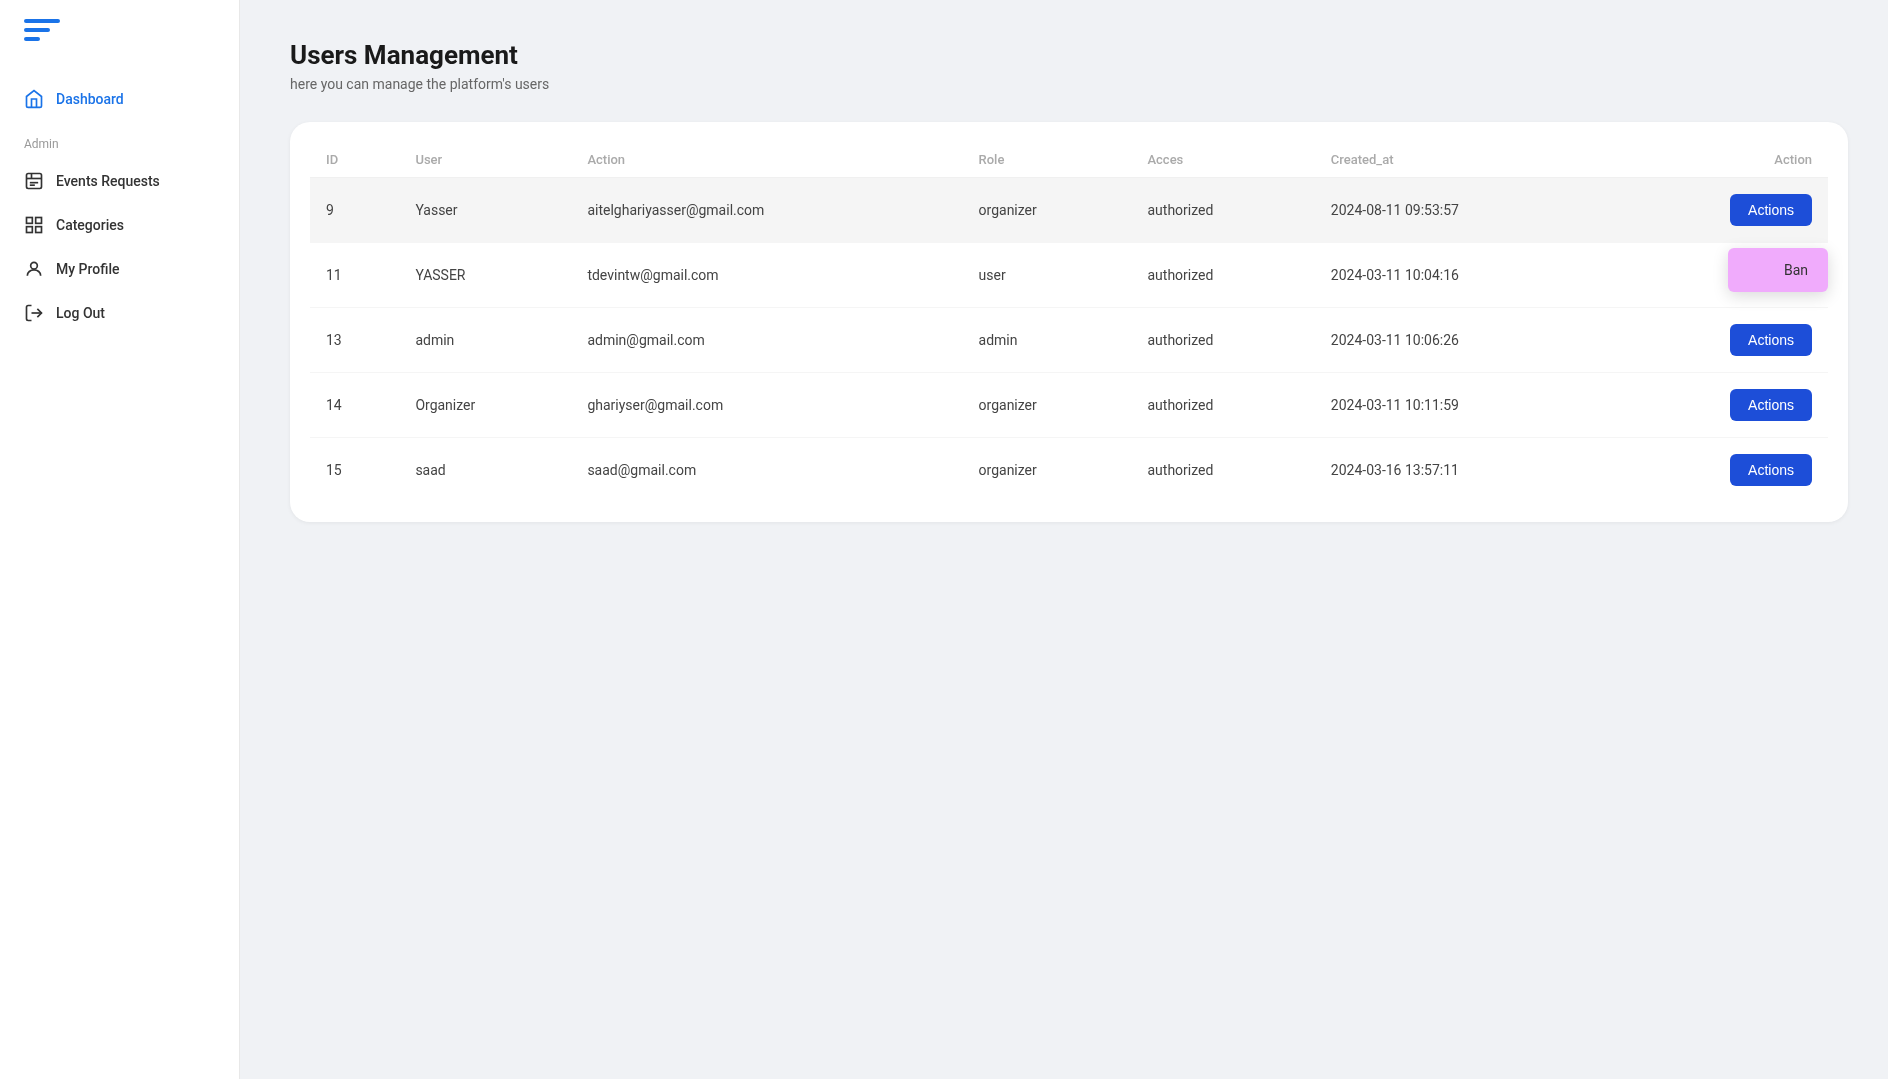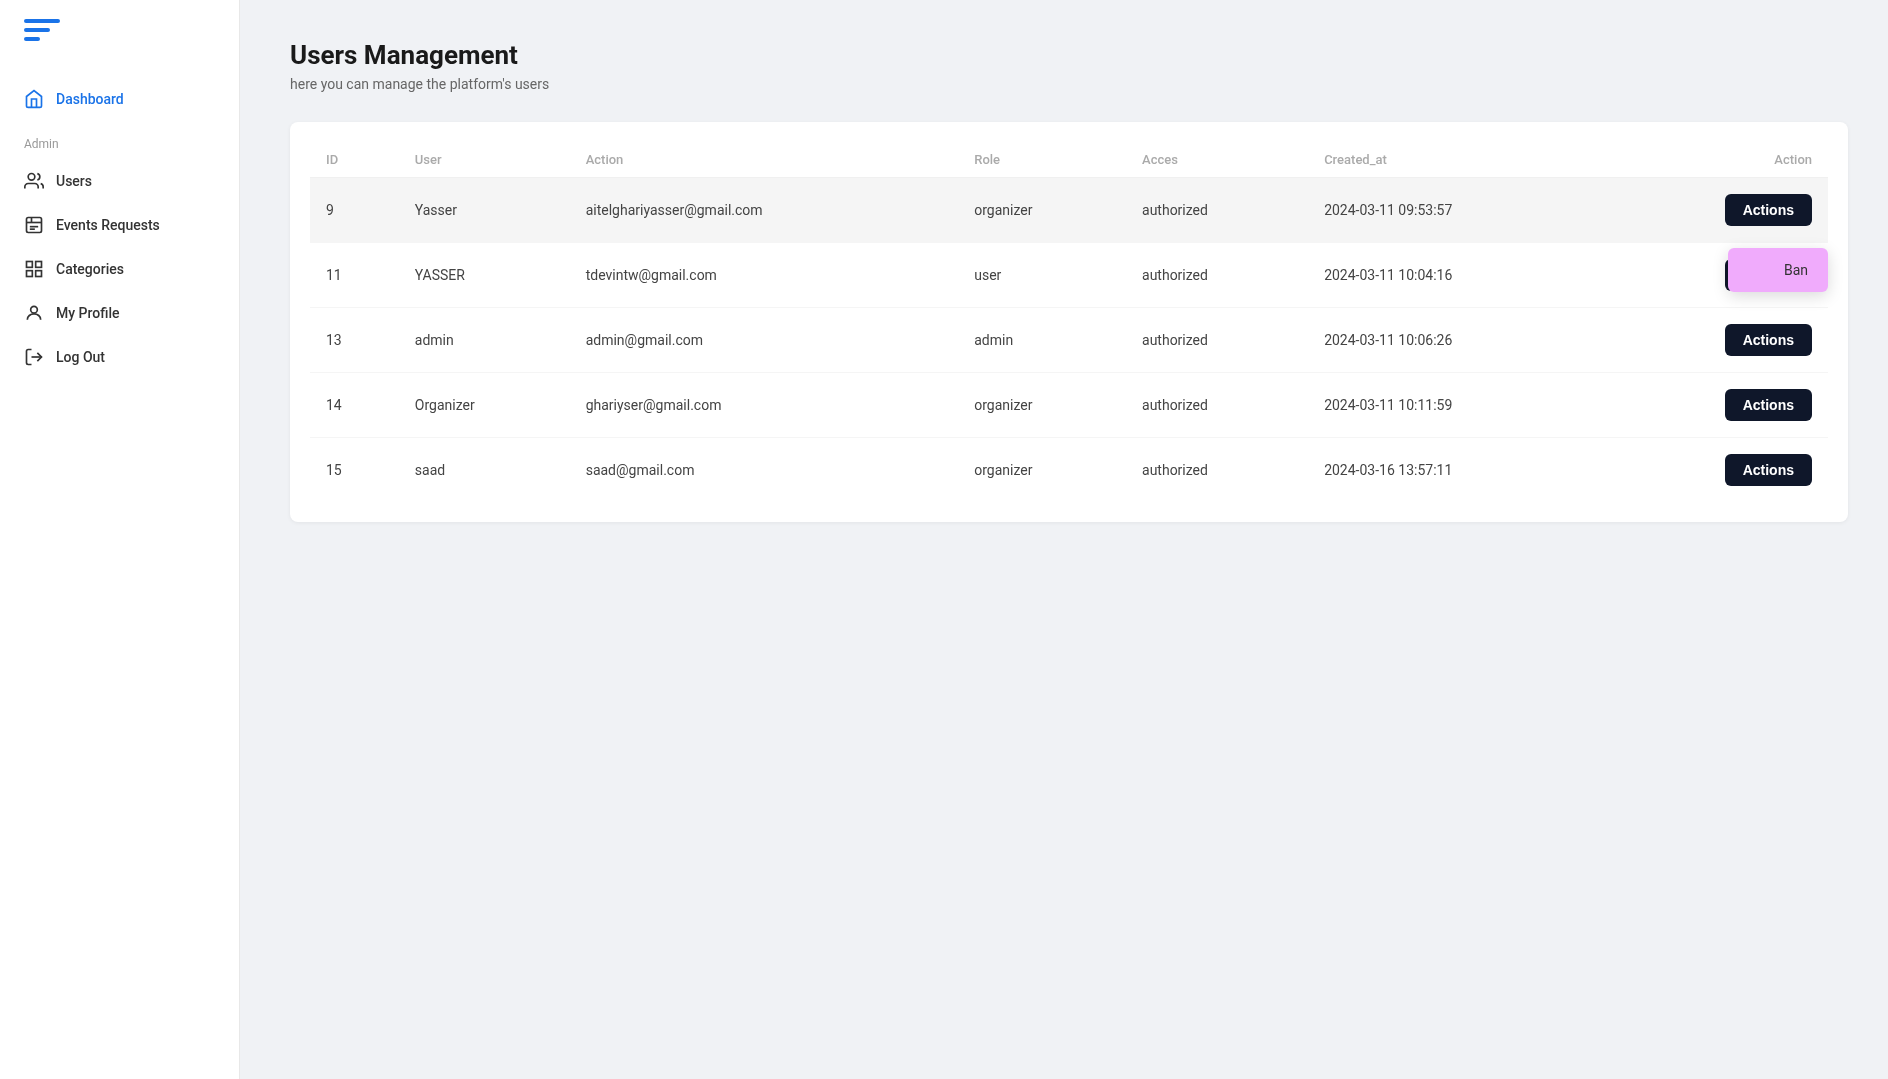--- a/index.html
+++ b/index.html
@@ -95,21 +95,21 @@
 
     .page-subtitle {
       font-size: 14px;
       color: #666;
       margin-bottom: 30px;
     }
 
     
     .table-card {
       background: #fff;
-      border-radius: 8px;
+      border-radius: 20px;
       padding: 20px;
       box-shadow: 0 1px 4px rgba(0,0,0,0.06);
     }
 
     table {
       width: 100%;
       border-collapse: collapse;
     }
 
     thead tr th {
@@ -134,28 +134,28 @@
       background: #f5f5f5;
     }
 
     tbody tr td {
       padding: 16px 16px;
       font-size: 14px;
       color: #444;
     }
 
     .actions-btn {
-      background: #0f172a;
+      background: #1d4ed8;
       color: #fff;
       border: none;
       border-radius: 6px;
       padding: 8px 18px;
       cursor: pointer;
       font-size: 14px;
-      font-weight: 700;
+      font-weight: 400;
       transition: background 0.15s;
       position: relative;
     }
 
     .action-col {
       text-align: right;
       position: relative;
     }
 
     
@@ -201,31 +201,20 @@
       <svg class="icon-svg" viewBox="0 0 24 24" fill="none" stroke="#1a73e8" stroke-width="2">
         <path d="M3 9l9-7 9 7v11a2 2 0 0 1-2 2H5a2 2 0 0 1-2-2z"></path>
         <polyline points="9 22 9 12 15 12 15 22"></polyline>
       </svg>
     </span>
     <span>Dashboard</span>
   </div>
 
   <div class="section-label">Admin</div>
 
-  <div class="nav-item">
-    <span class="nav-icon">
-      <svg class="icon-svg" viewBox="0 0 24 24" fill="none" stroke="#333" stroke-width="2">
-        <path d="M17 21v-2a4 4 0 0 0-4-4H5a4 4 0 0 0-4 4v2"></path>
-        <circle cx="9" cy="7" r="4"></circle>
-        <path d="M23 21v-2a4 4 0 0 0-3-3.87"></path>
-        <path d="M16 3.13a4 4 0 0 1 0 7.75"></path>
-      </svg>
-    </span>
-    <span>Users</span>
-  </div>
 
   <div class="nav-item">
     <span class="nav-icon">
       <svg class="icon-svg" viewBox="0 0 24 24" fill="none" stroke="#333" stroke-width="2">
         <rect x="3" y="3" width="18" height="18" rx="2"></rect>
         <line x1="3" y1="9" x2="21" y2="9"></line>
         <line x1="9" y1="3" x2="9" y2="9"></line>
         <line x1="7" y1="14" x2="17" y2="14"></line>
         <line x1="7" y1="17" x2="13" y2="17"></line>
       </svg>
@@ -285,21 +274,21 @@
         </tr>
       </thead>
       <tbody id="table-body">
 
       <tr class="highlighted">
             <td>9</td>
             <td>Yasser</td>
             <td>aitelghariyasser@gmail.com</td>
             <td>organizer</td>
             <td>authorized</td>
-            <td>2024-03-11 09:53:57</td>
+            <td>2024-08-11 09:53:57</td>
             <td class="action-col" style="position: relative;"><button class="actions-btn">Actions</button><div class="dropdown-menu">
                 <div class="dropdown-item">Ban</div>
               </div></td>
           </tr>
           <tr>
             <td>11</td>
             <td>YASSER</td>
             <td>tdevintw@gmail.com</td>
             <td>user</td>
             <td>authorized</td>

